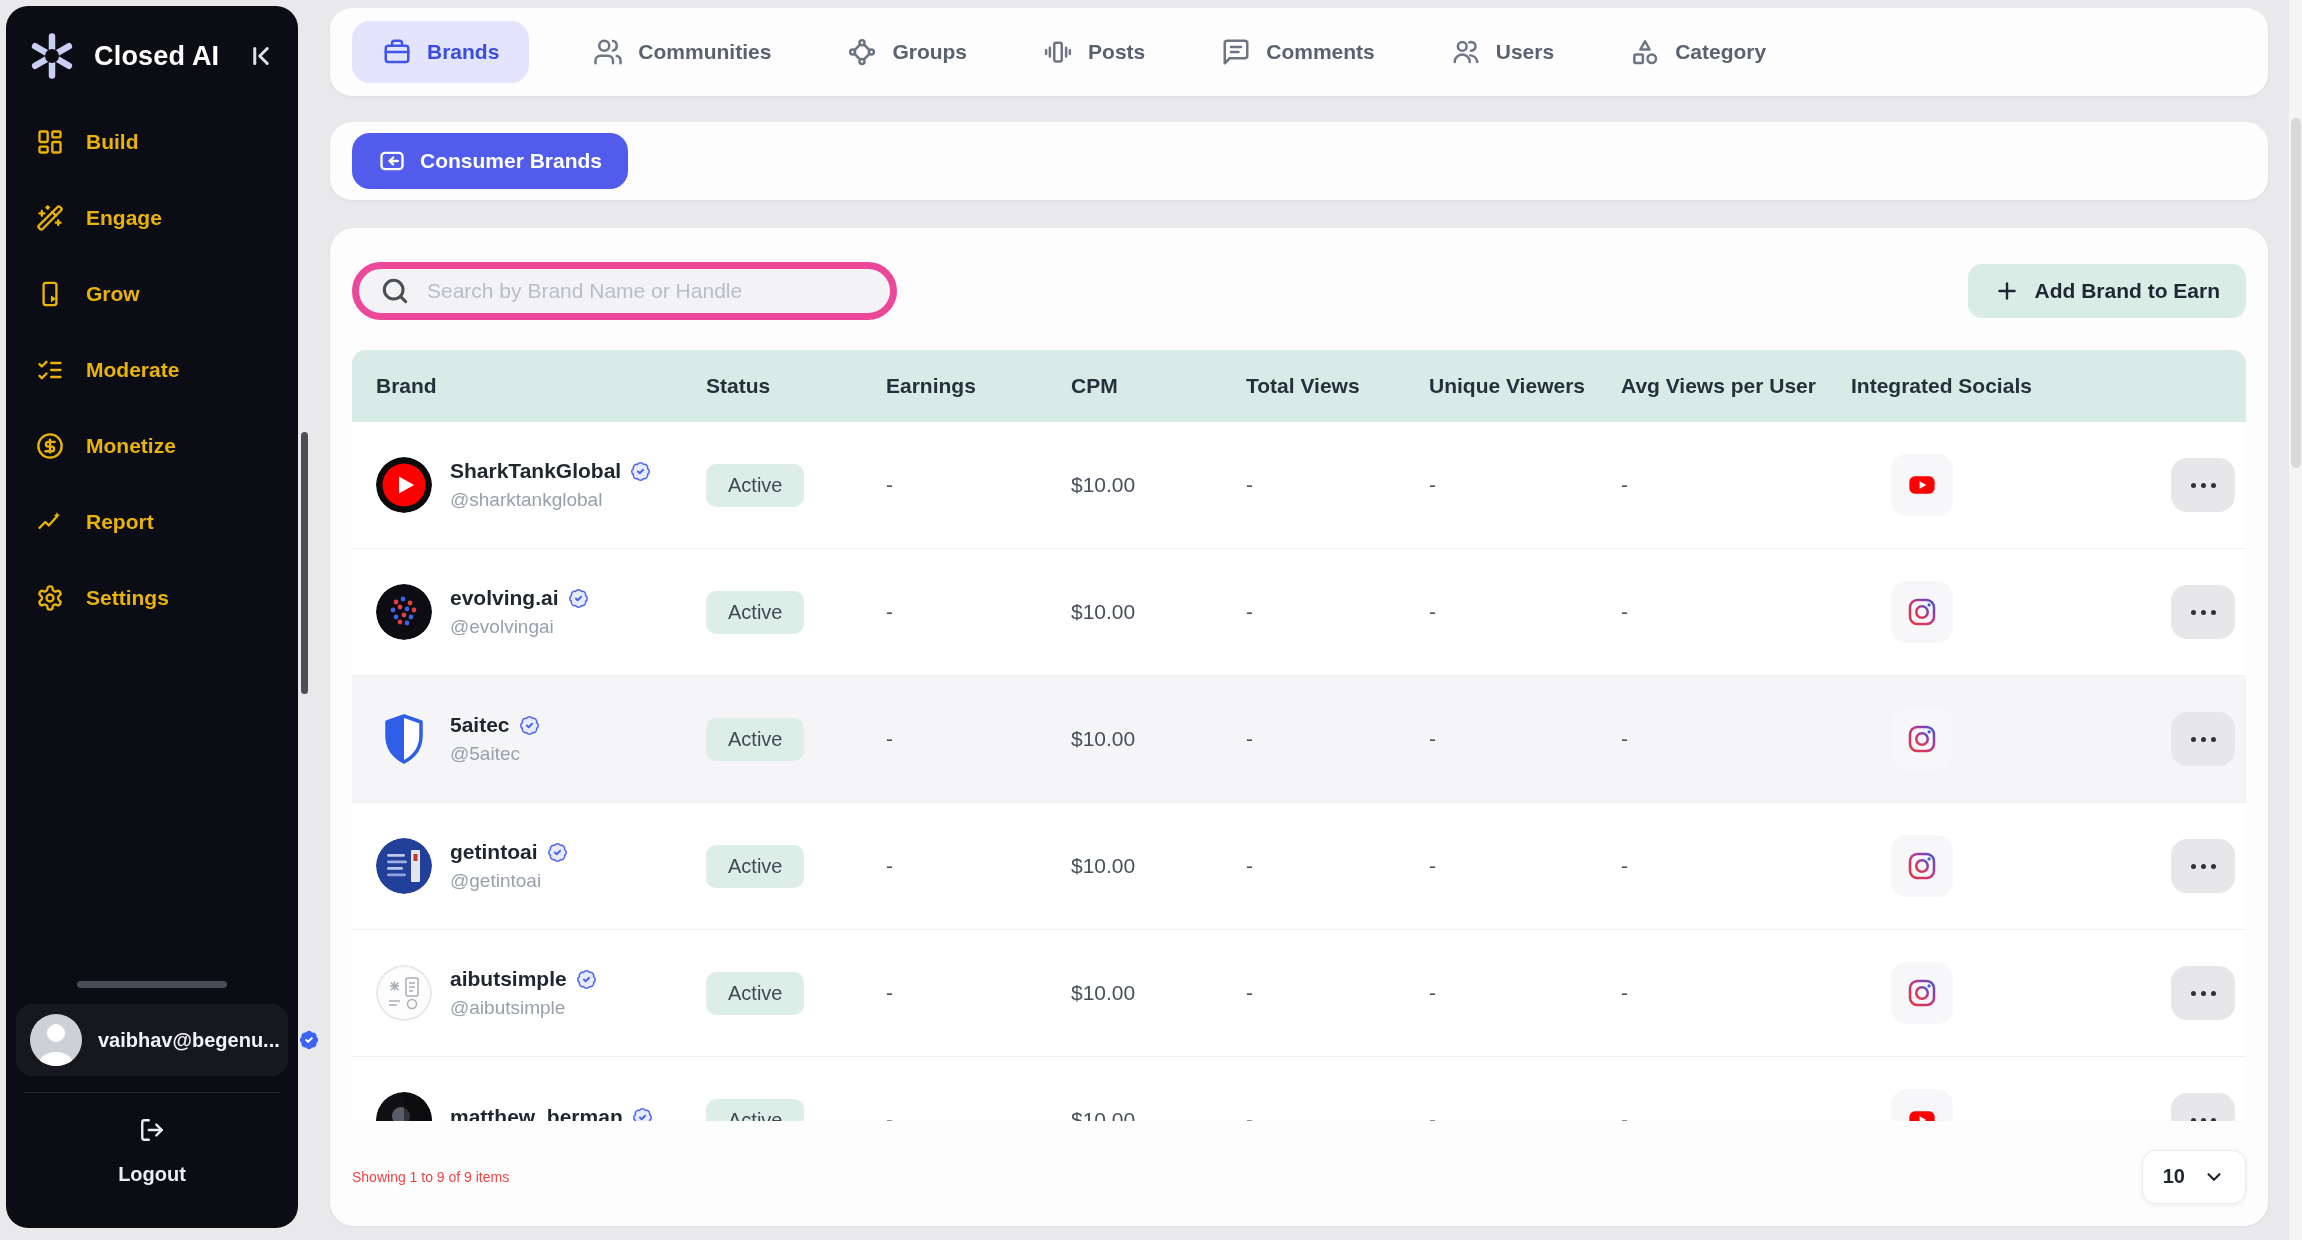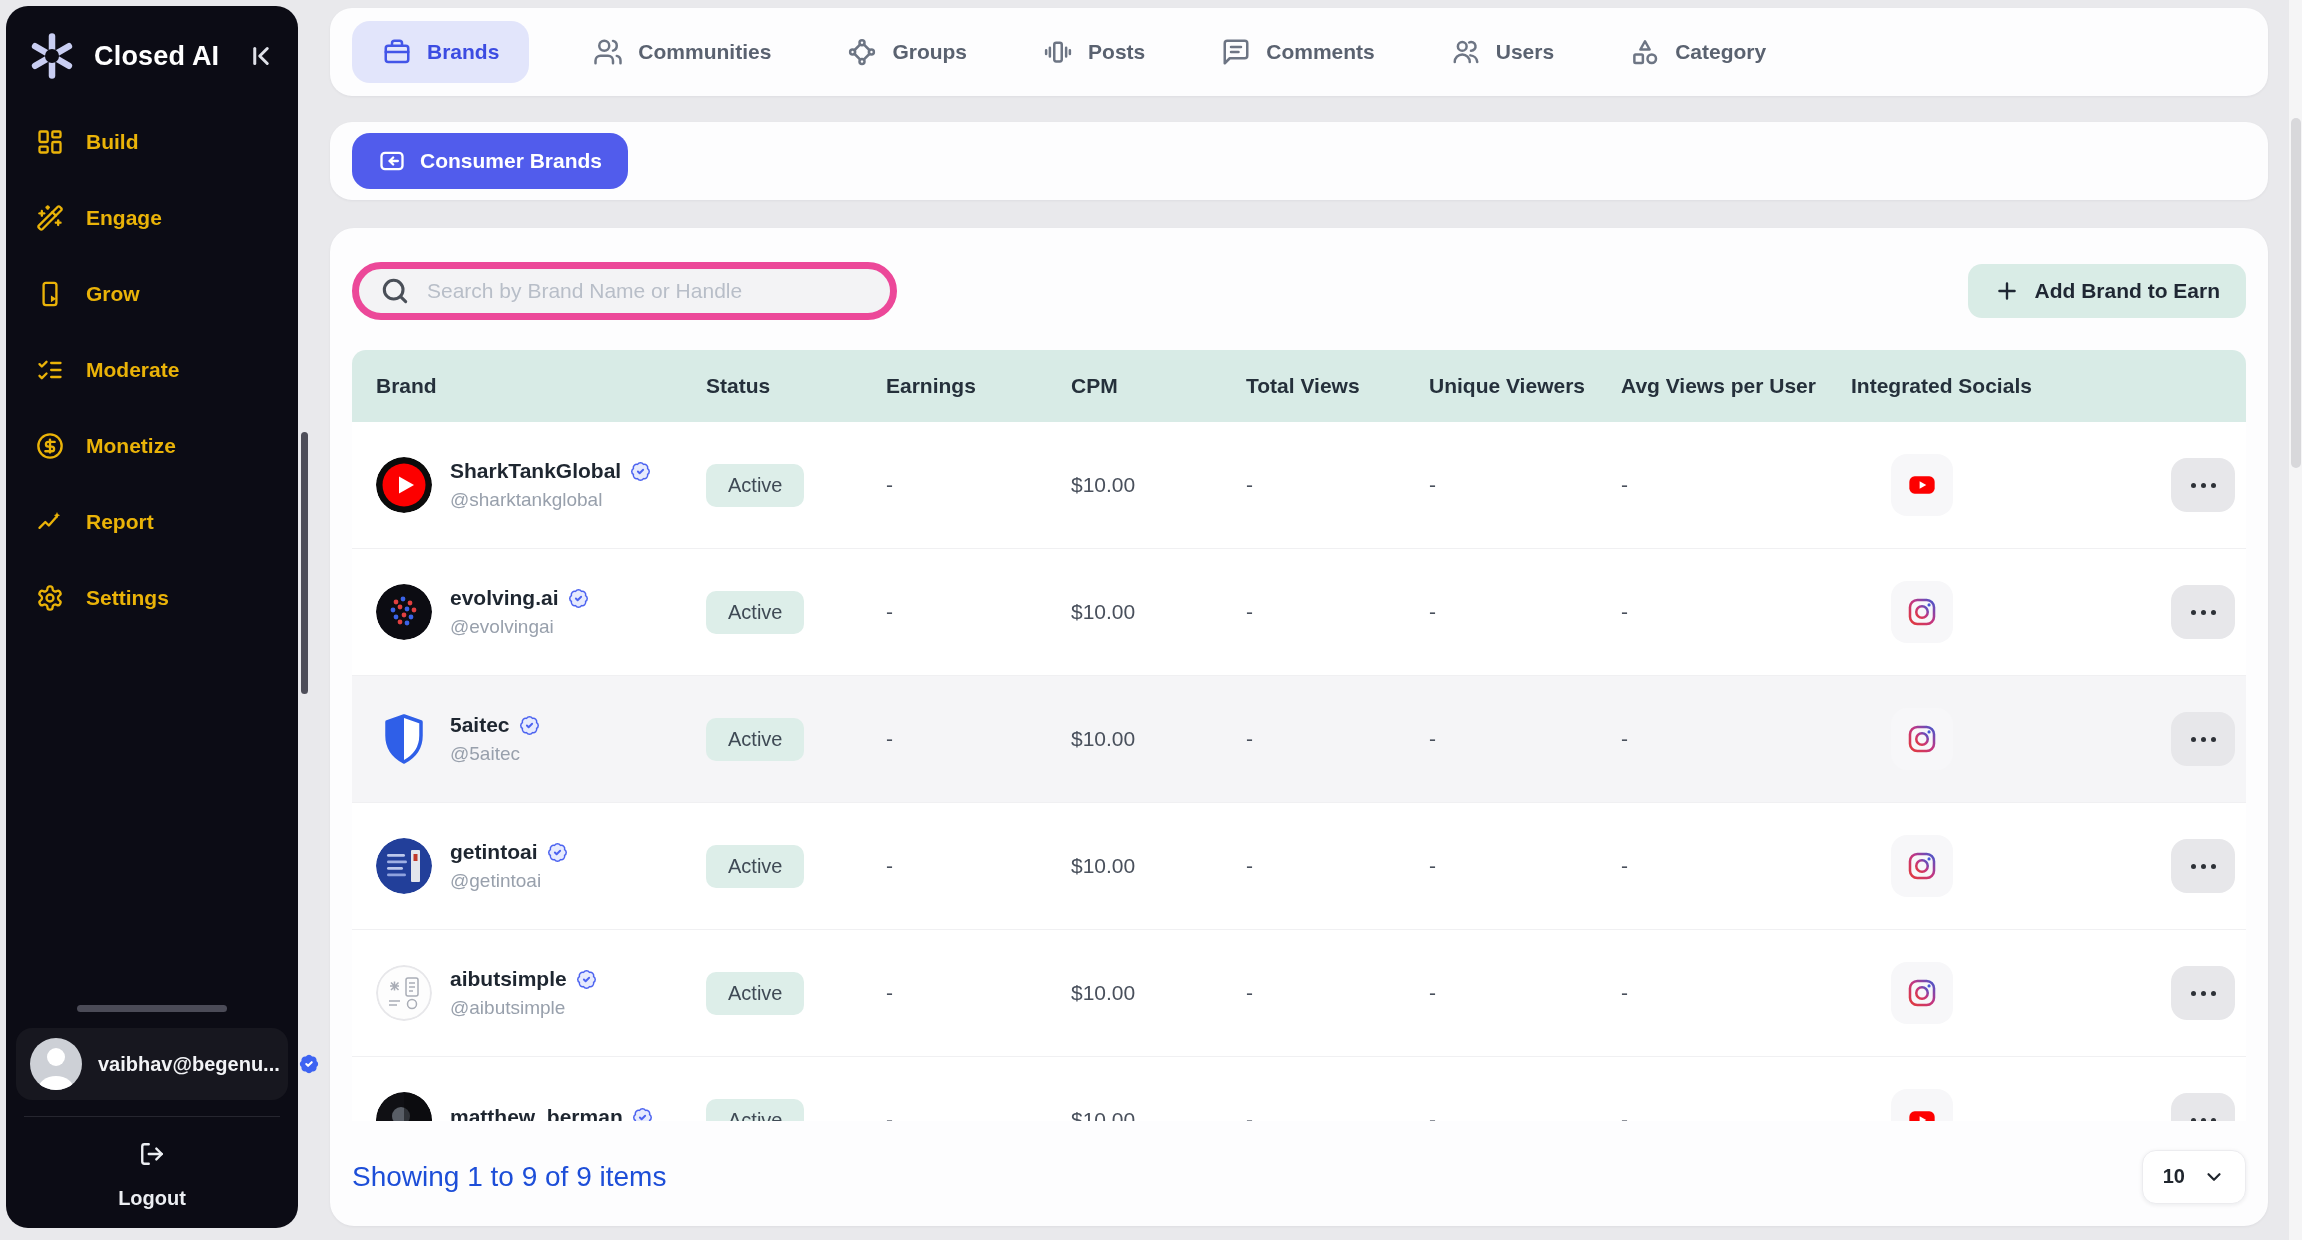--- a/index.html
+++ b/index.html
@@ -12,21 +12,21 @@
              background:#0c0c15; border-radius:22px; display:flex; flex-direction:column; color:#e8e9ee; z-index:2; }
   .sb-header { display:flex; align-items:center; gap:16px; padding:24px 22px 16px 20px; }
   .sb-logo { width:52px; height:52px; flex:0 0 52px; }
   .sb-title { font-size:27px; font-weight:700; color:#ffffff; letter-spacing:.2px; }
   .sb-collapse { margin-left:auto; color:#dfe1e8; cursor:pointer; display:flex; }
   .sb-nav { padding:14px 12px 0; display:flex; flex-direction:column; gap:16px; }
   .sb-item { display:flex; align-items:center; gap:22px; height:60px; padding:0 18px;
              border-radius:20px; color:#eab308; font-size:21px; font-weight:600; cursor:pointer; }
   .sb-item.active { background:#5a61ef; color:#ffffff; }
   .icn { display:inline-flex; align-items:center; justify-content:center; }
-  .sb-bottom { margin-top:auto; padding:0 10px 0; }
+  .sb-bottom { margin-top:auto; padding:0 10px 24px; }
   .sb-drag { width:150px; height:7px; border-radius:4px; background:#4b4b57; margin:0 auto 16px; cursor:row-resize; }
   .sb-user { display:flex; align-items:center; gap:16px; background:#17171f; border-radius:16px; padding:10px 14px; cursor:pointer; }
   .sb-avatar { width:52px; height:52px; border-radius:50%; background:#cdd0d6; overflow:hidden;
                display:flex; align-items:flex-end; justify-content:center; flex:0 0 52px; }
   .sb-email { font-size:20px; font-weight:600; color:#f2f3f6; white-space:nowrap; }
   .sb-user .badge { margin-left:2px; }
   .sb-divider { border-top:1px solid #26262f; margin:16px 8px 0; }
   .sb-logout { display:flex; align-items:center; gap:20px; padding:24px 22px 18px; font-size:20px; font-weight:600; color:#eceef2; cursor:pointer;flex-direction:column; }
   .sb-scrollbar { position:absolute; left:301px; top:432px; width:7px; height:262px; background:#4e4e59; border-radius:4px; z-index:3; cursor:pointer; }
 
@@ -70,21 +70,21 @@
   .bname { font-size:21px; font-weight:600; color:#1e2630; display:flex; align-items:center; gap:9px; }
   .bhandle { font-size:19px; color:#98a0ac; margin-top:6px; }
   .status-pill { display:inline-block; background:#ddeee9; color:#3f4a55; font-size:20px; padding:10px 22px; border-radius:10px; }
   .social-chip { width:62px; height:62px; border-radius:16px; background:#f7f7f9; display:flex;
                  align-items:center; justify-content:center; margin-left:40px; }
   .dots-btn { width:64px; height:54px; border-radius:16px; background:#e7e7ea; display:flex; align-items:center;
               justify-content:center; gap:5px; border:none; cursor:pointer; margin-left:20px; }
   .dots-btn i { width:5px; height:5px; border-radius:50%; background:#2e3238; display:block; }
 
   .tfoot { display:flex; align-items:center; justify-content:space-between; padding:0 22px; height:99px; }
-  .showing { font-size:28px; color:#1d4ed8; }
+  .showing { font-size:14px; color:#ef4444; }
   .page-size { display:flex; align-items:center; gap:18px; background:#ffffff; border:1px solid #ececef;
                border-radius:14px; height:54px; padding:0 20px; box-shadow:0 1px 4px rgba(16,24,40,.08);
                font-size:20px; font-weight:600; color:#20262e; cursor:pointer; }
 
   .vscroll { position:absolute; right:0; top:0; width:14px; height:1240px; background:#f5f5f6; border-left:1px solid #e9e9eb; }
   .vscroll .thumb { position:absolute; left:2px; top:118px; width:10px; height:350px; border-radius:5px; background:#d8d8db; cursor:pointer; }
 </style>
 </head>
 <body>
 

